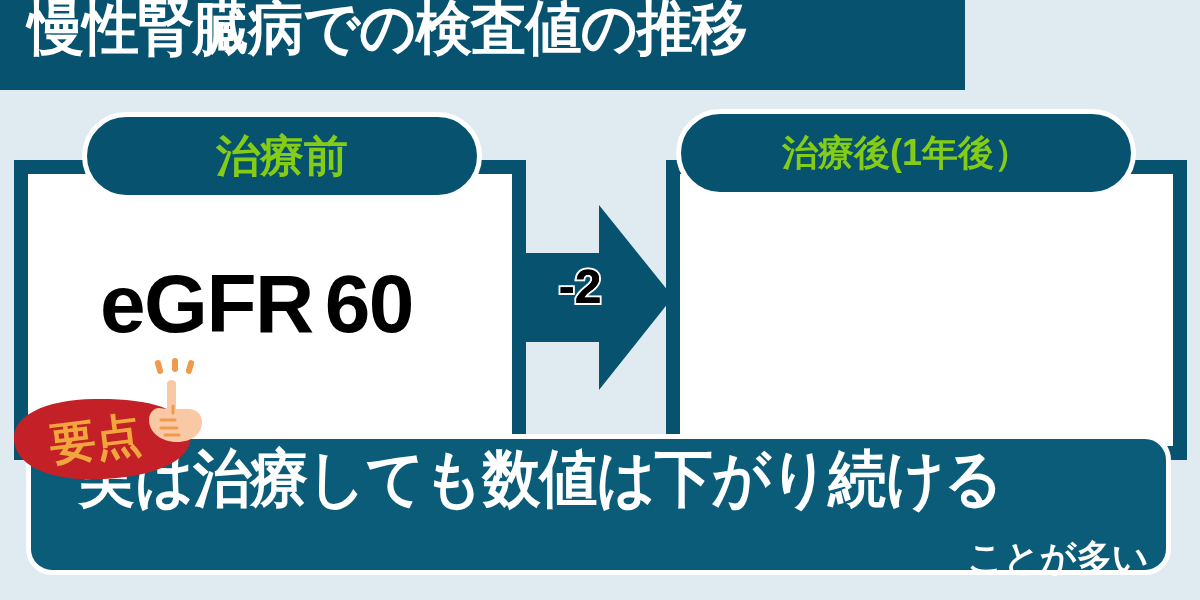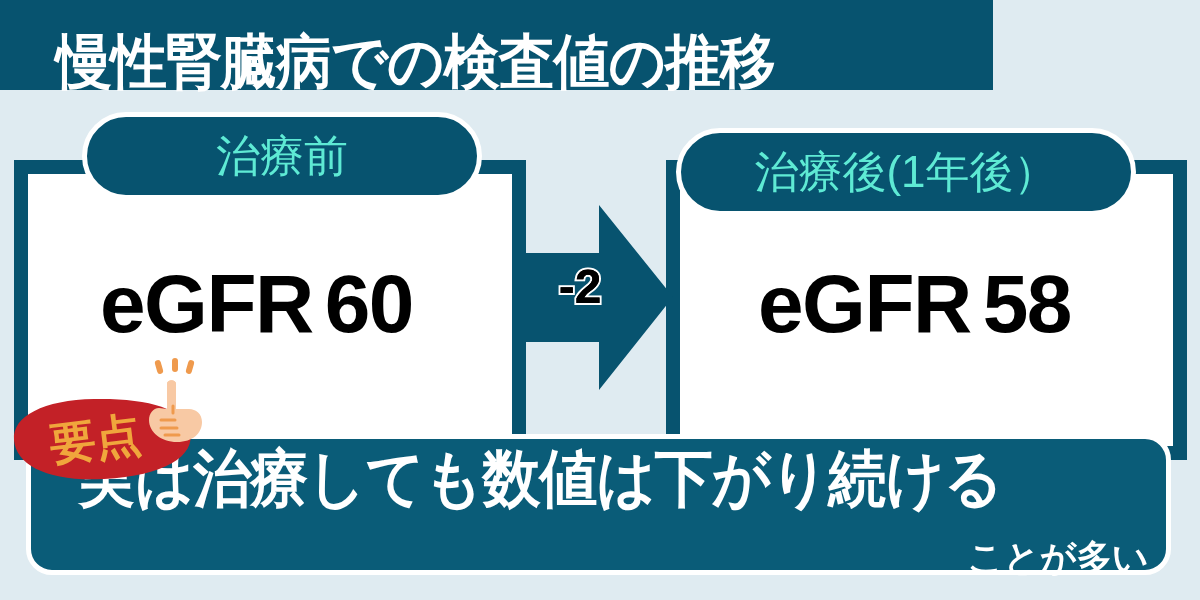--- a/index.html
+++ b/index.html
@@ -24,22 +24,21 @@
 
   
   .title-bar {
     position: absolute;
     left: 0;
     top: 0;
     width: 965px;
     height: 90px;
     background: #07536f;
     display: flex;
-    align-items: flex-end;
-    padding-left: 28px;
+    align-items: flex-start;
   }
   .title-text {
     color: #ffffff;
     font-size: 56px;
     font-weight: 700;
     letter-spacing: -1px;
     margin-left: 28px;
     line-height: 1;
     white-space: nowrap;
     transform: scaleY(1.06);
@@ -80,41 +79,41 @@
   .value-after  { left: 758px; top: 263px; }
   .value .num { margin-left: 12px; text-align: right; }
 
   
   .pill {
     position: absolute;
     box-sizing: border-box;
     background: #07536f;
     border: 5px solid #ffffff;
     border-radius: 60px;
-    color: #5eead4;
+    color: #84cc16;
     display: flex;
     align-items: center;
     justify-content: center;
-    font-weight: 400;
+    font-weight: 700;
     white-space: nowrap;
     line-height: 1;
   }
   .pill-before {
     left: 82px;
     top: 112px;
     width: 400px;
     height: 88px;
     font-size: 44px;
   }
   .pill-after {
     left: 676px;
-    top: 128px;
+    top: 109px;
     width: 460px;
     height: 88px;
-    font-size: 44px;
+    font-size: 36px;
   }
 
   
   .arrow-wrap {
     position: absolute;
     left: 513px;
     top: 205px;
     width: 180px;
     height: 185px;
   }
@@ -215,23 +214,20 @@
   </div>
 
   <div class="frame frame-before"></div>
 
   <div class="frame frame-after"></div>
 
   <div class="value value-before">
     <span>eGFR</span><span class="num">60</span>
   </div>
 
-  <div class="value value-after">
-    <span>eGFR</span><span class="num">58</span>
-  </div>
 
   <div class="arrow-wrap">
     <svg width="180" height="185" viewBox="0 0 180 185" xmlns="http://www.w3.org/2000/svg">
       <path d="M0 48 L86 48 L86 0 L160 92 L86 185 L86 137 L0 137 Z" fill="#07536f"></path>
     </svg>
     <div class="arrow-label">-2</div>
     <div class="arrow-label-fill">-2</div>
   </div>
 
   <div class="pill pill-before">

